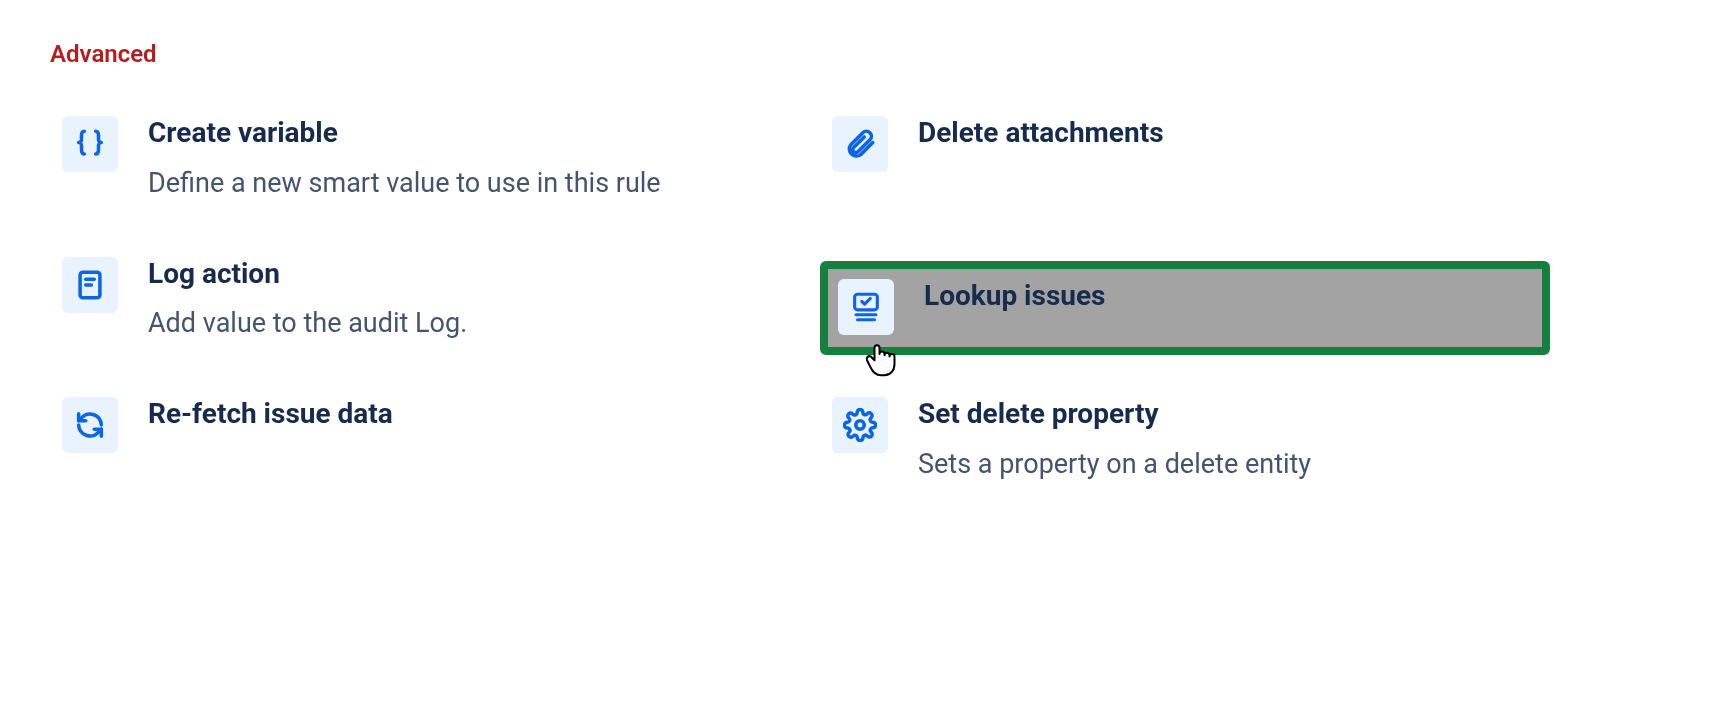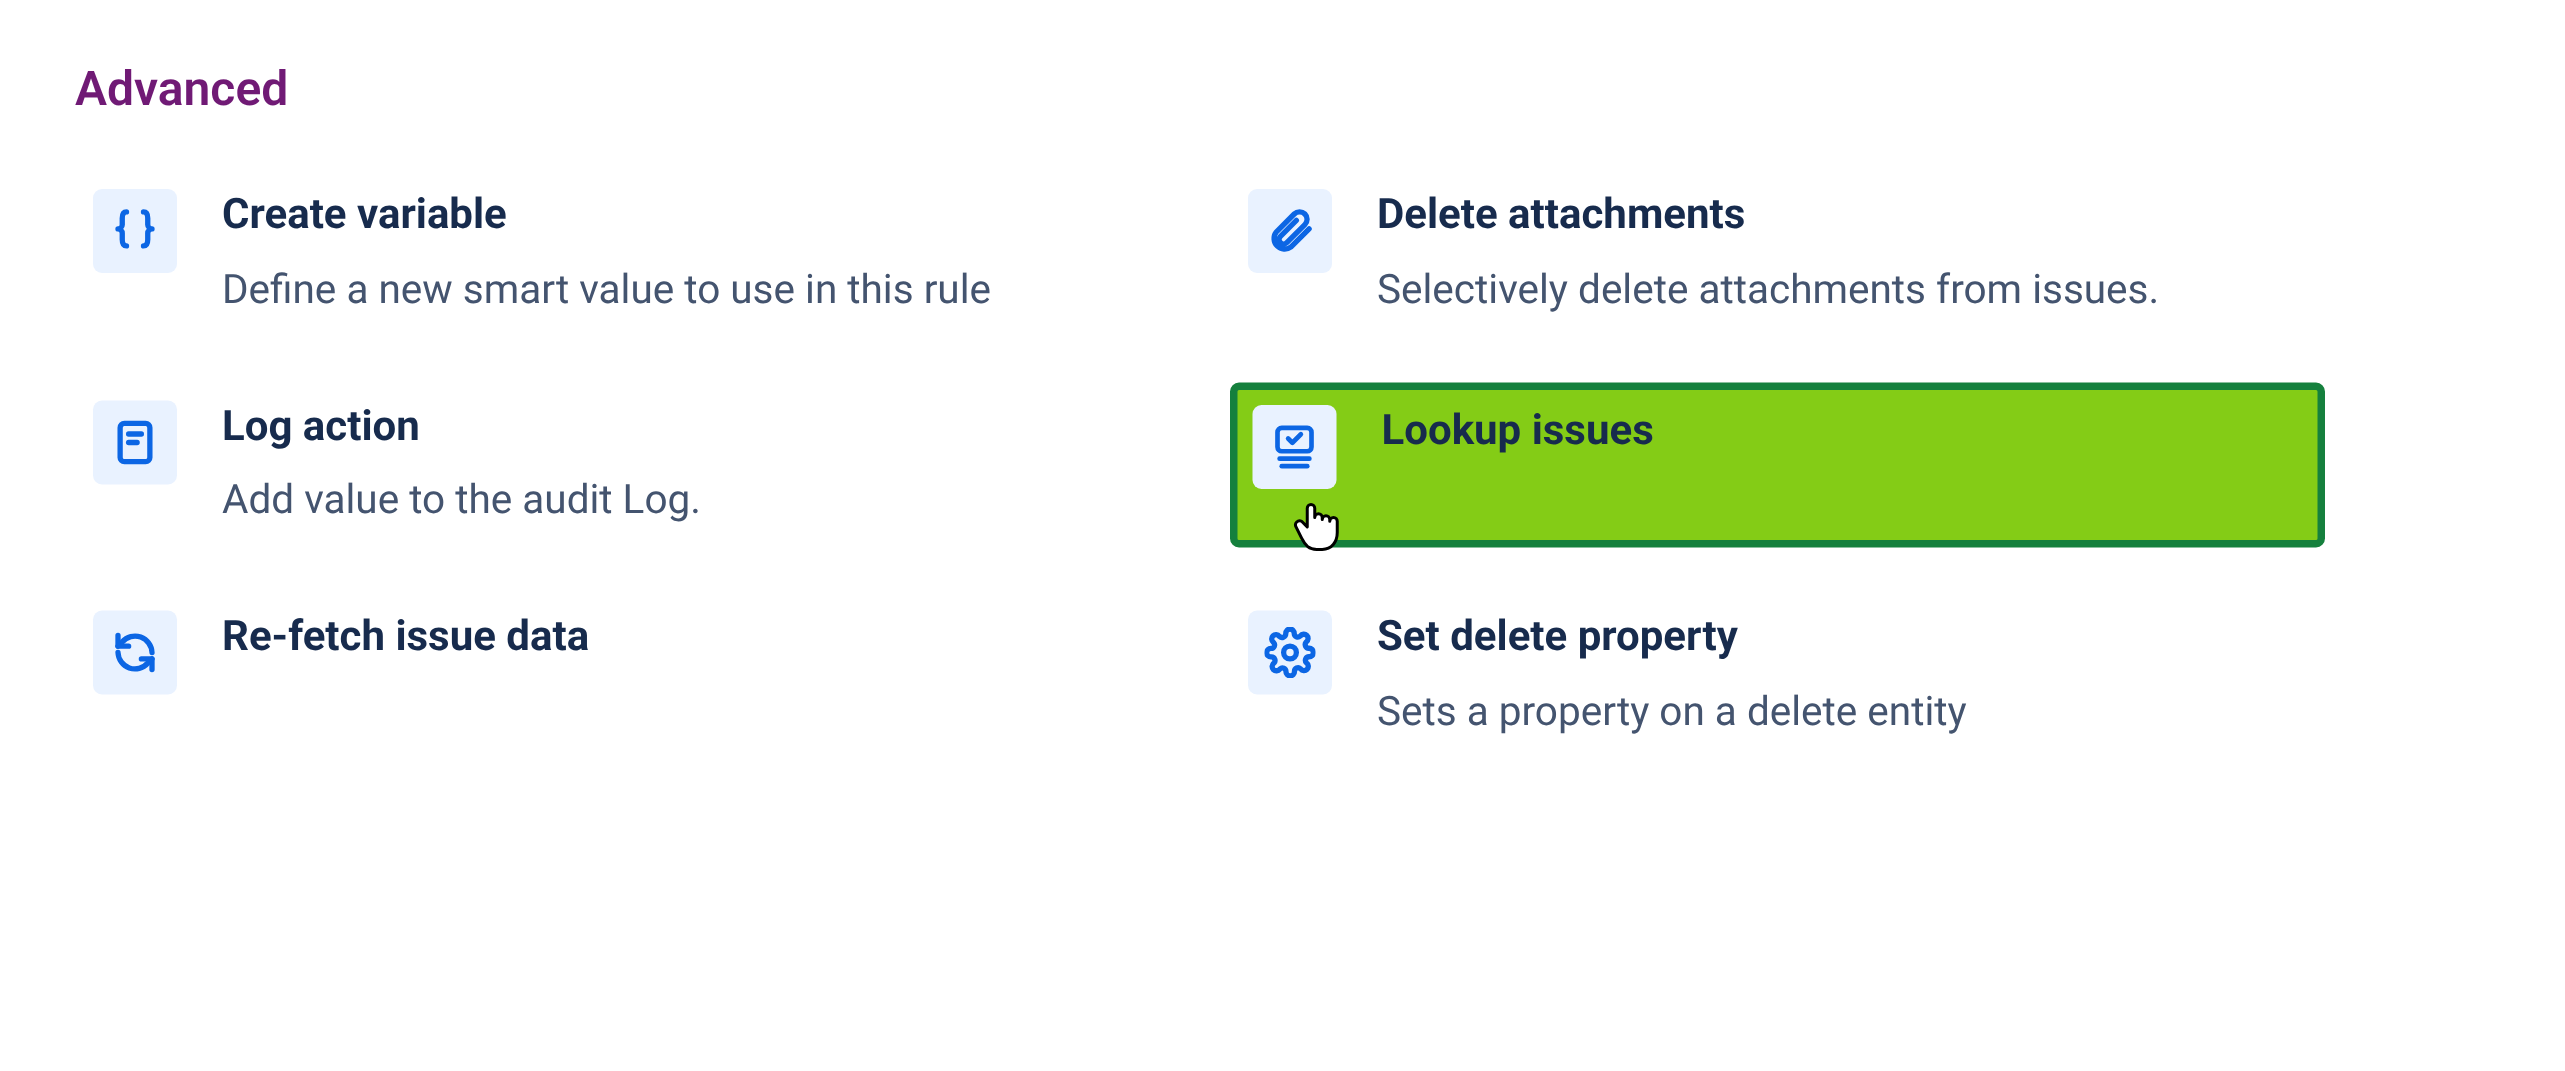--- a/index.html
+++ b/index.html
@@ -5,43 +5,44 @@
   * { box-sizing: border-box; }
   body {
     margin: 0;
     padding: 40px 50px;
     font-family: -apple-system, BlinkMacSystemFont, "Segoe UI", Roboto, Helvetica, Arial, sans-serif;
     background: #fff;
     color: #172B4D;
     width: 1710px;
   }
   .section-heading {
-    font-size: 32px;
+    font-size: 24px;
     font-weight: 600;
-    color: #701a75;
+    color: #b91c1c;
     margin: 0 0 36px 0;
   }
   .grid {
     display: grid;
     grid-template-columns: 1fr 1fr;
     column-gap: 40px;
     row-gap: 30px;
     max-width: 1500px;
   }
   .card {
     display: flex;
     align-items: flex-start;
     padding: 10px 18px 10px 10px;
     border-radius: 6px;
     border: 2px solid transparent;
     cursor: pointer;
   }
   .card.selected {
-    border: 5px solid #15803d;
-    background: #84cc16;
+    border: 8px solid #15803d;
+    background: #a3a3a3;
+    margin-top: 16px;
   }
   .icon-box {
     flex: 0 0 56px;
     width: 56px;
     height: 56px;
     border-radius: 6px;
     background: #E9F2FF;
     display: flex;
     align-items: center;
     justify-content: center;
@@ -95,21 +96,20 @@
   </div>
 
   <div class="card">
     <div class="icon-box">
       <svg viewBox="0 0 24 24" fill="none" stroke="#0C66E4" stroke-width="2.5" stroke-linecap="round" stroke-linejoin="round">
         <path d="M21 11l-8.5 8.5a5 5 0 0 1-7-7L14 4a3.5 3.5 0 0 1 5 5l-8.5 8.5a2 2 0 0 1-3-3L15 7"></path>
       </svg>
     </div>
     <div class="card-body">
       <div class="card-title">Delete attachments</div>
-      <div class="card-desc">Selectively delete attachments from issues.</div>
     </div>
   </div>
 
   <div class="card">
     <div class="icon-box">
       <svg viewBox="0 0 24 24" fill="none" stroke="#0C66E4" stroke-width="2.5" stroke-linecap="round" stroke-linejoin="round">
         <rect x="5" y="3" width="14" height="18" rx="2"></rect>
         <line x1="9" y1="8" x2="15" y2="8"></line>
         <line x1="9" y1="12" x2="13" y2="12"></line>
       </svg>

